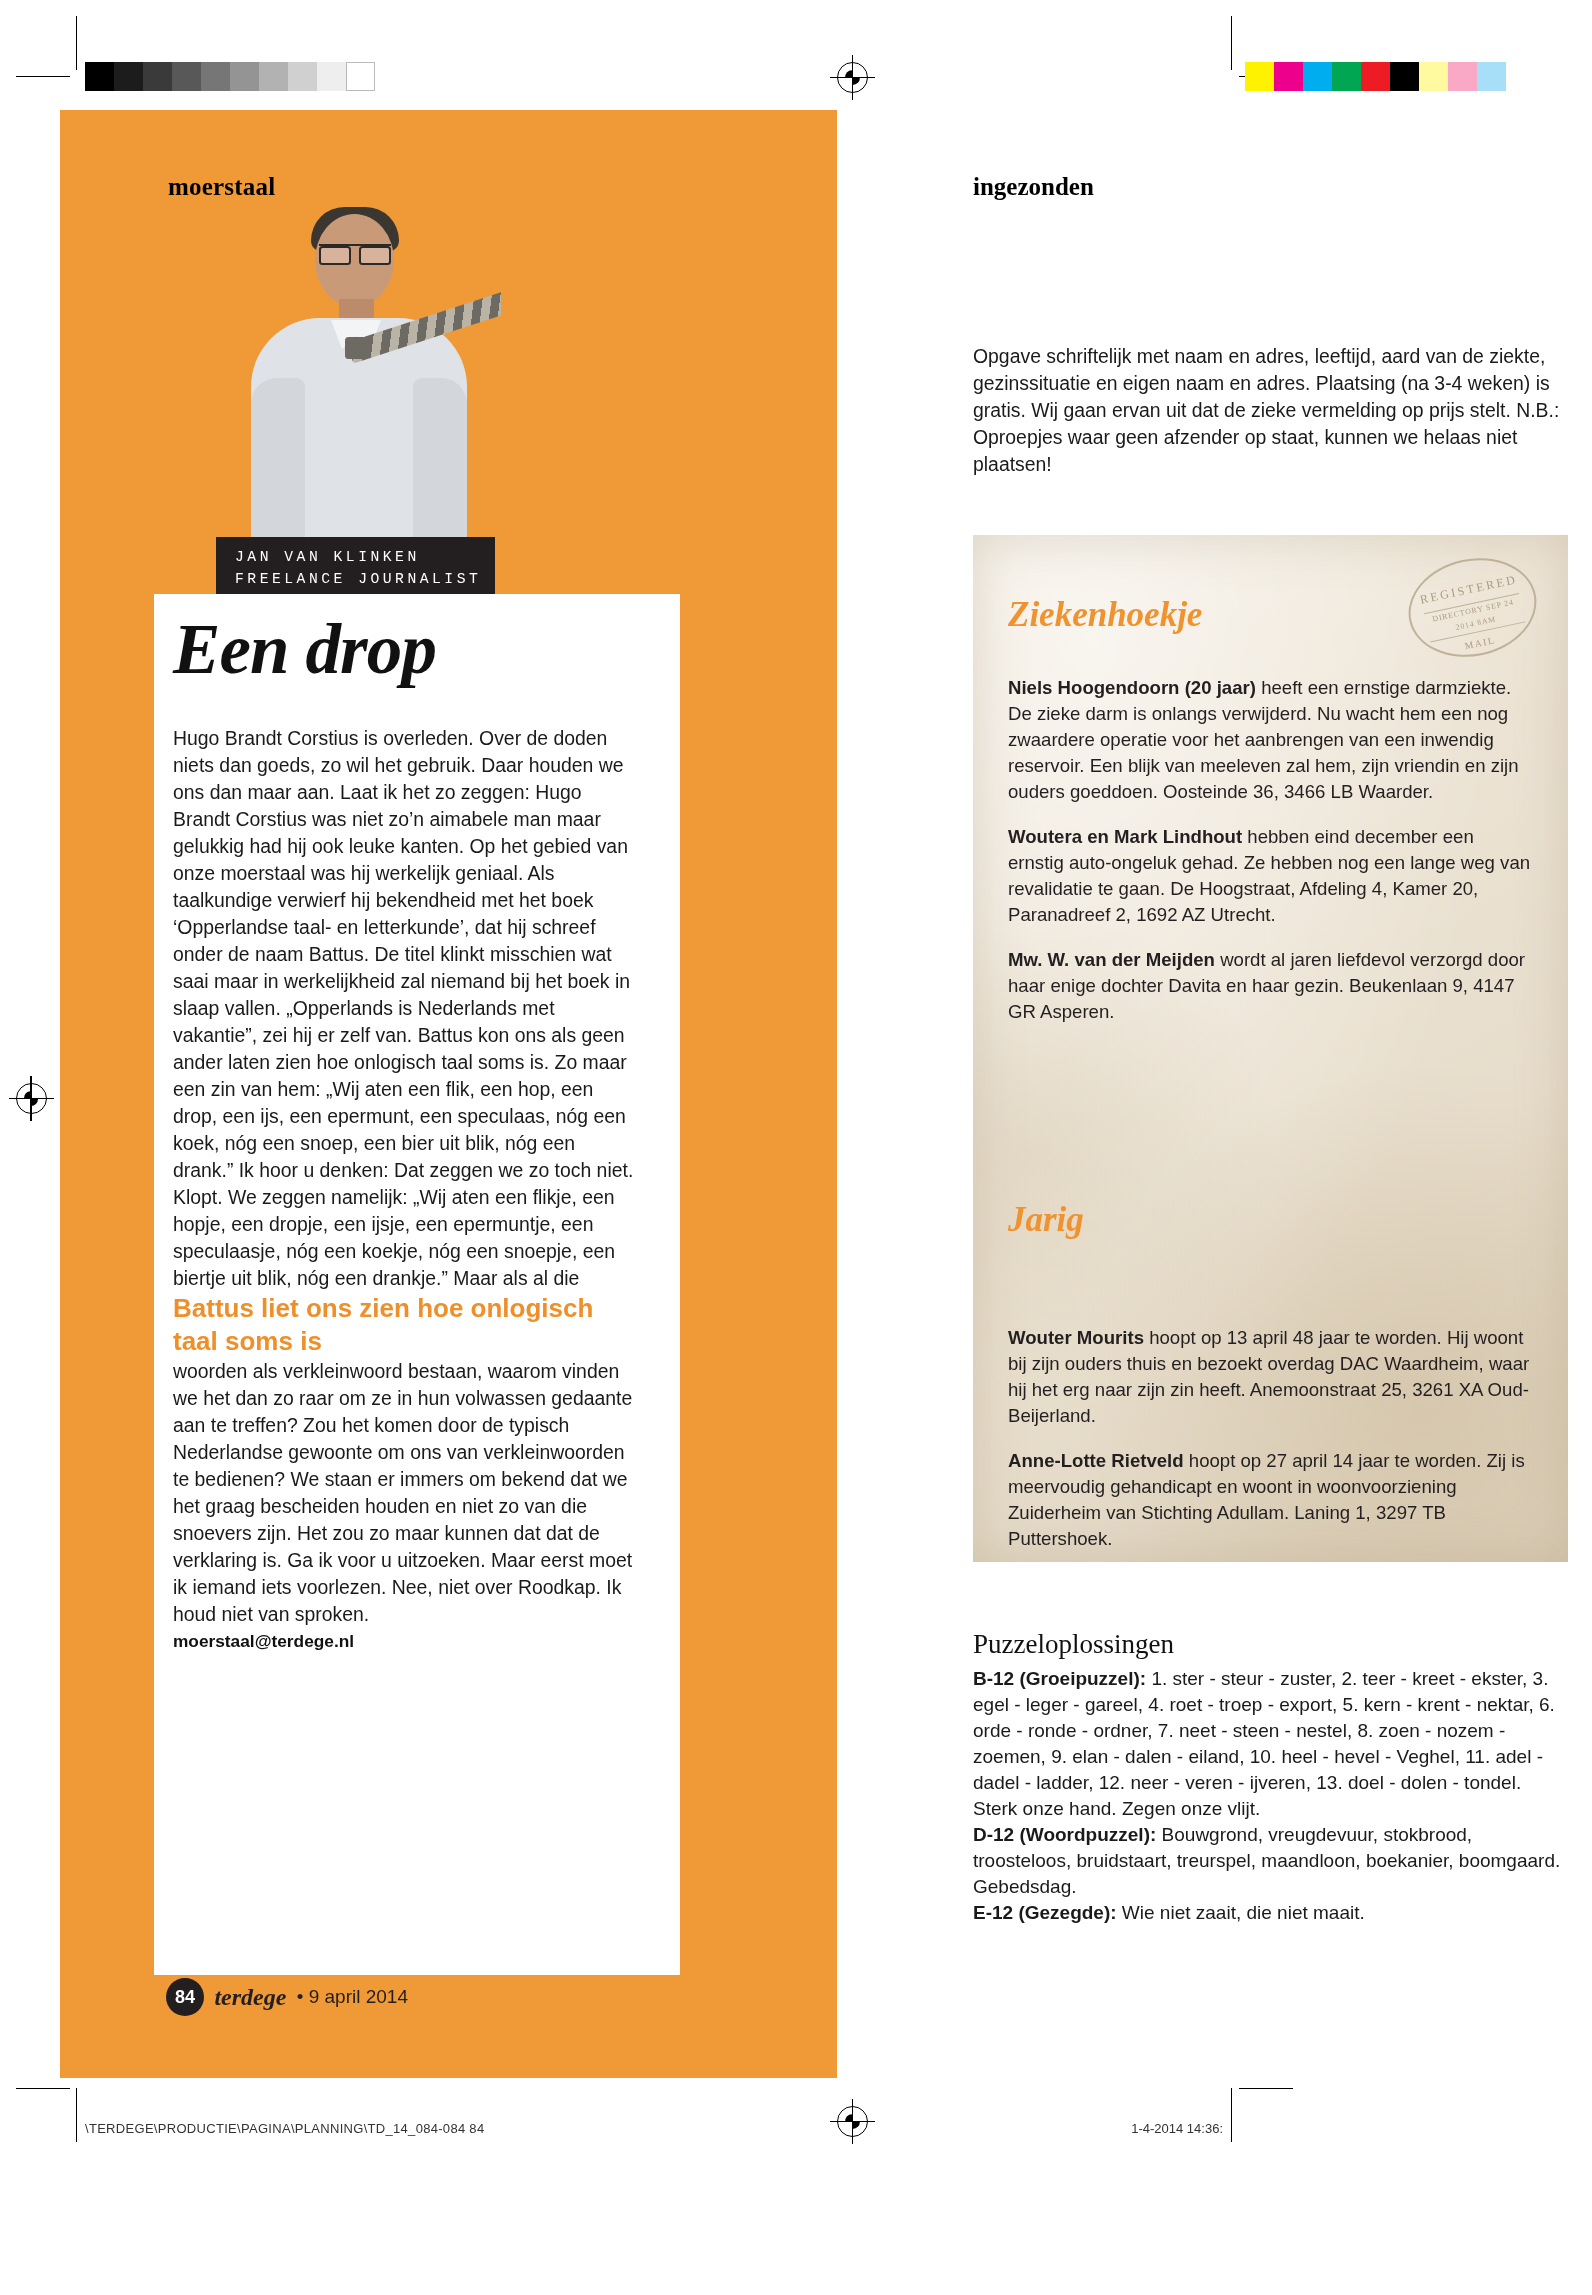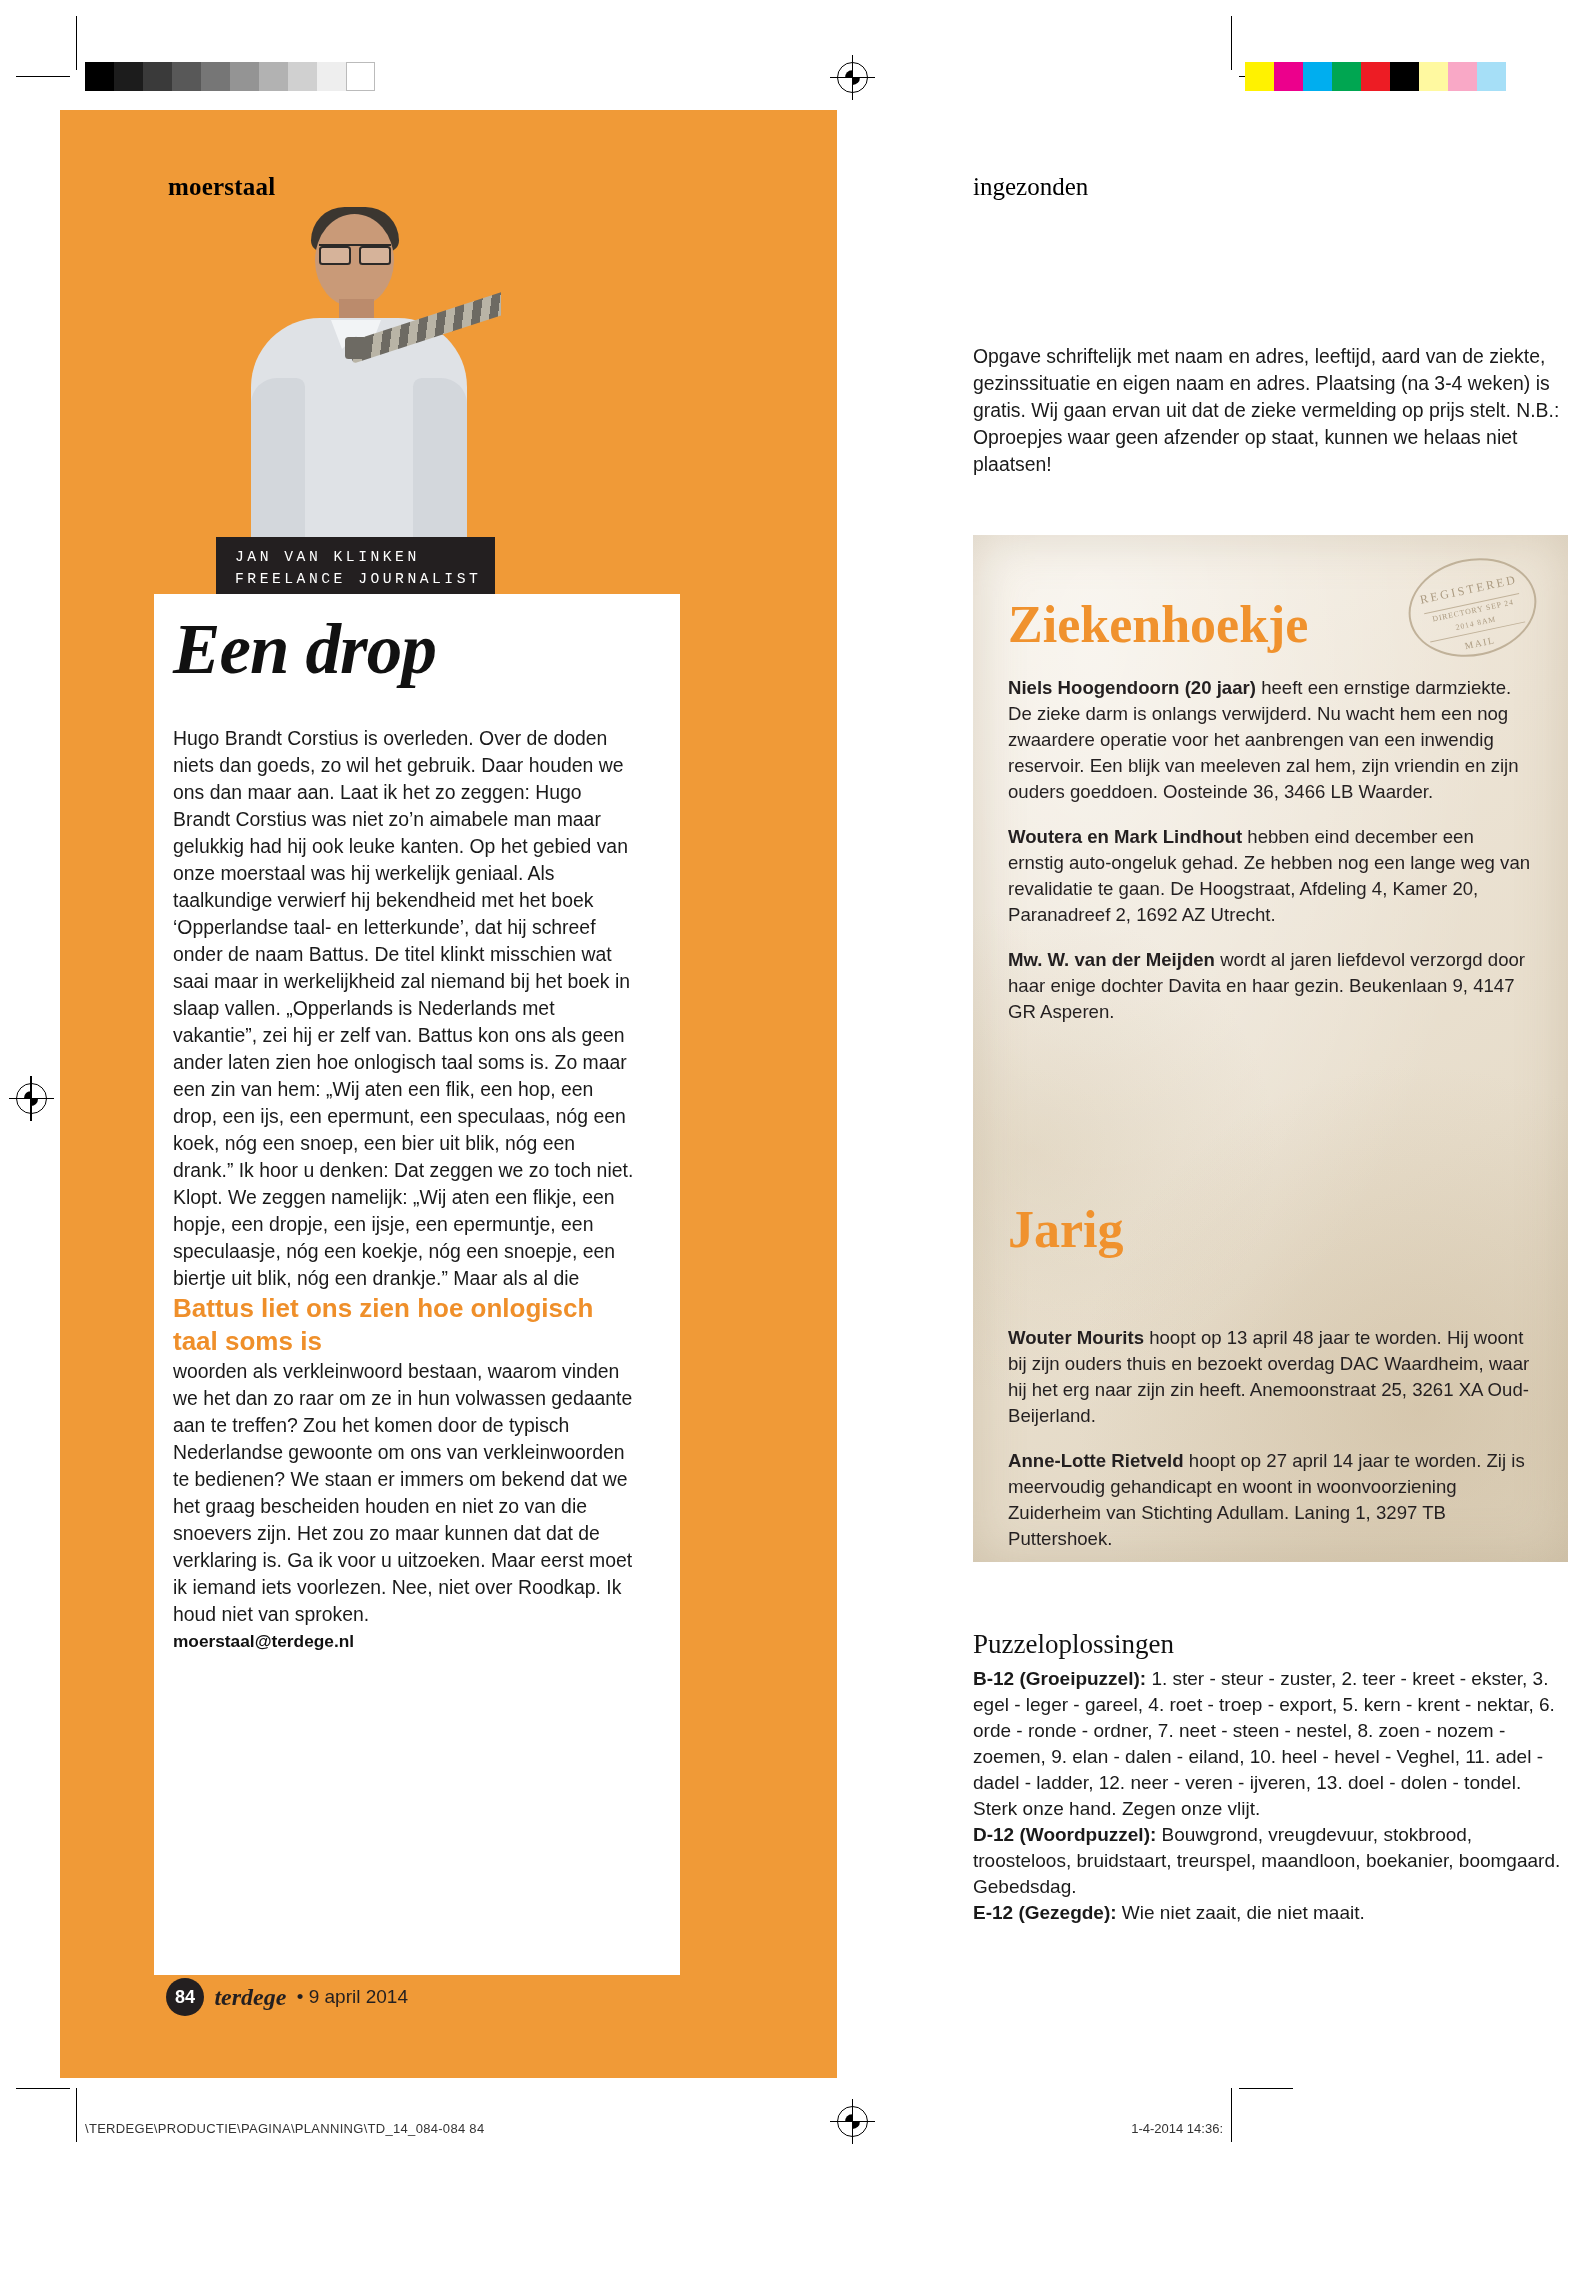--- a/index.html
+++ b/index.html
@@ -262,21 +262,21 @@
     font-size: 19px;
     color: #231f20;
   }
 
   
   .ingezonden-label {
     position: absolute;
     left: 973px;
     top: 173px;
     font-family: "Liberation Serif", serif;
-    font-weight: normal;
+    font-weight: bold;
     font-size: 25px;
     color: #000;
   }
   .intro-text {
     position: absolute;
     left: 973px;
     top: 343px;
     width: 595px;
     font-size: 19.4px;
     line-height: 27px;
@@ -323,22 +323,23 @@
     font-family: "Liberation Serif", serif;
     opacity: 0.85;
   }
   .stamp .s1 { font-size: 12px; letter-spacing: 2.6px; display: block; }
   .stamp .s2 { font-size: 7.8px; letter-spacing: 0.9px; display: block; border-top: 0.9px solid #b9a98f; border-bottom: 0.9px solid #b9a98f; margin: 3.5px 14px; padding: 1.7px 0;}
   .stamp .s3 { font-size: 9.5px; letter-spacing: 1.7px; display: block; }
 
   .card-heading {
     position: absolute;
     font-family: "Liberation Serif", serif;
-    font-weight: bold;
-    font-size: 52px;
+    font-style: italic;
+    font-weight: bold;
+    font-size: 35px;
     color: #f0922e;
   }
   .card-block {
     position: absolute;
     width: 526px;
     font-size: 18.6px;
     line-height: 26px;
     color: #231f20;
   }
   .card-block b { font-weight: bold; }

